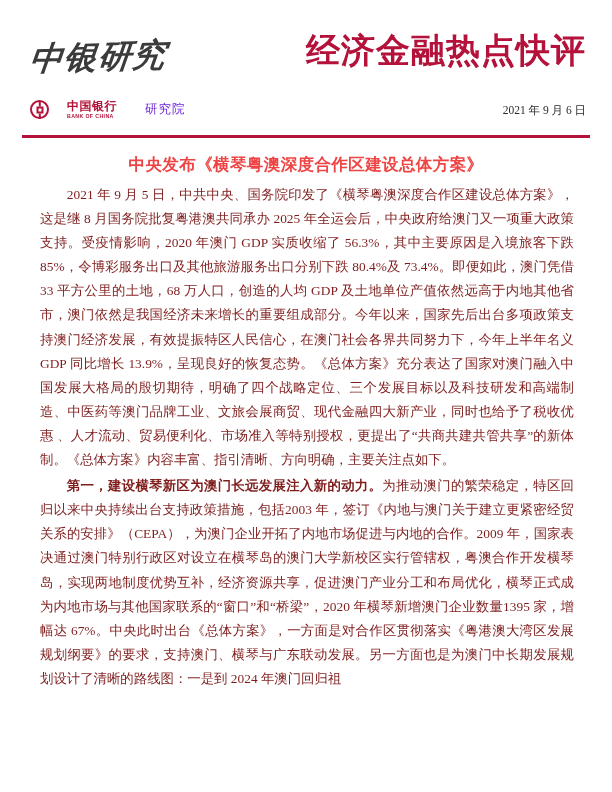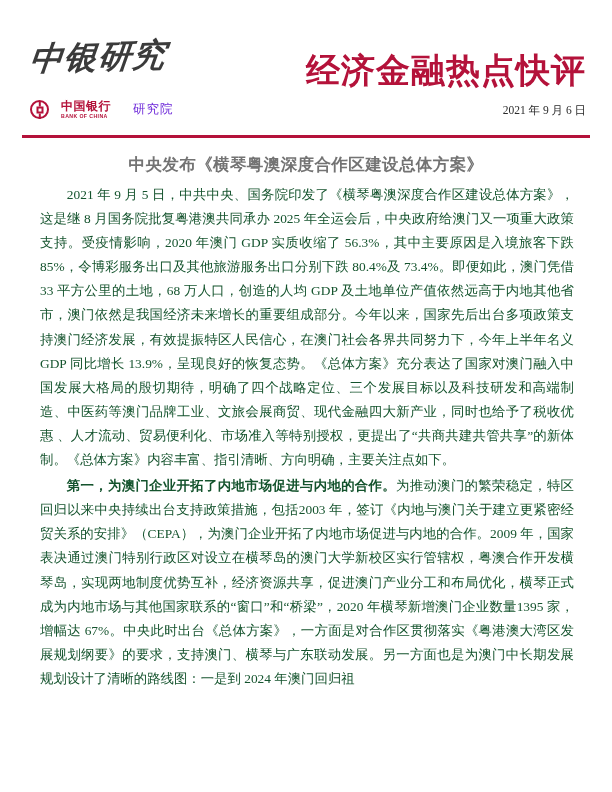--- a/index.html
+++ b/index.html
@@ -37,42 +37,42 @@
     font-weight: bold;
     font-style: italic;
     letter-spacing: 1px;
     color: #3b3b3b;
     transform: skewX(-8deg) rotate(-2deg);
     white-space: nowrap;
   }
   .masthead-title {
     position: absolute;
     right: 4px;
-    top: 48px;
+    top: 28px;
     font-size: 34px;
     font-weight: bold;
     letter-spacing: 1px;
     color: #b4123a;
     font-family: "Liberation Sans", "DejaVu Sans", sans-serif;
     white-space: nowrap;
   }
 
   
   .ident-row {
     position: relative;
     margin: 0 22px;
     height: 30px;
   }
   .boc-block {
     position: absolute;
     left: 8px;
     top: 0px;
     display: flex;
     align-items: center;
-    gap: 12px;
+    gap: 18px;
   }
   .boc-emblem {
     width: 19px;
     height: 19px;
     border-radius: 50%;
     border: 2.4px solid #b4123a;
     position: relative;
     box-sizing: border-box;
     flex: 0 0 auto;
   }
@@ -140,35 +140,35 @@
     margin: 5px 22px 0 22px;
     height: 3px;
     background: #b4123a;
   }
 
   
   .doc-title {
     text-align: center;
     font-size: 16.5px;
     font-weight: bold;
-    color: #737373;
+    color: #ef4444;
     margin: 16px 0 7px 0;
     letter-spacing: 0.4px;
   }
   .content {
     margin: 0 38px 0 40px;
   }
   .para {
     font-size: 13.4px;
     line-height: 24.1px;
     text-align: justify;
     text-justify: inter-ideograph;
     text-indent: 2em;
     margin: 0 0 2px 0;
-    color: #14532d;
+    color: #7f1d1d;
   }
   .para .lead {
     font-weight: bold;
   }
 </style>
 </head>
 <body>
 
 <div class="page">
 
@@ -193,17 +193,17 @@
 
   <div class="rule"></div>
 
   <div class="doc-title">中央发布《横琴粤澳深度合作区建设总体方案》</div>
 
   <div class="content">
     <p class="para">
       <span>2021 年 9 月 5 日，中共中央、国务院印发了《横琴粤澳深度合作区建设总体方案》，这是继 8 月国务院批复粤港澳共同承办 2025 年全运会后，中央政府给澳门又一项重大政策支持。受疫情影响，2020 年澳门 GDP 实质收缩了 56.3%，其中主要原因是入境旅客下跌 85%，令博彩服务出口及其他旅游服务出口分别下跌 80.4%及 73.4%。即便如此，澳门凭借 33 平方公里的土地，68 万人口，创造的人均 GDP 及土地单位产值依然远高于内地其他省市，澳门依然是我国经济未来增长的重要组成部分。今年以来，国家先后出台多项政策支持澳门经济发展，有效提振特区人民信心，在澳门社会各界共同努力下，今年上半年名义 GDP 同比增长 13.9%，呈现良好的恢复态势。《总体方案》充分表达了国家对澳门融入中国发展大格局的殷切期待，明确了四个战略定位、三个发展目标以及科技研发和高端制造、中医药等澳门品牌工业、文旅会展商贸、现代金融四大新产业，同时也给予了税收优惠 、人才流动、贸易便利化、市场准入等特别授权，更提出了“共商共建共管共享”的新体制。《总体方案》内容丰富、指引清晰、方向明确，主要关注点如下。</span>
     </p>
     <p class="para">
-      <span class="lead">第一，为澳门企业开拓了内地市场促进与内地的合作。</span><span>为推动澳门的繁荣稳定，特区回归以来中央持续出台支持政策措施，包括2003 年，签订《内地与澳门关于建立更紧密经贸关系的安排》（CEPA），为澳门企业开拓了内地市场促进与内地的合作。2009 年，国家表决通过澳门特别行政区对设立在横琴岛的澳门大学新校区实行管辖权，粤澳合作开发横琴岛，实现两地制度优势互补，经济资源共享，促进澳门产业分工和布局优化，横琴正式成为内地市场与其他国家联系的“窗口”和“桥梁”，2020 年横琴新增澳门企业数量1395 家，增幅达 67%。中央此时出台《总体方案》，一方面是对合作区贯彻落实《粤港澳大湾区发展规划纲要》的要求，支持澳门、横琴与广东联动发展。另一方面也是为澳门中长期发展规划设计了清晰的路线图：一是到 2024 年澳门回归祖</span>
+      <span class="lead">第一，建设横琴新区为澳门长远发展注入新的动力。</span><span>为推动澳门的繁荣稳定，特区回归以来中央持续出台支持政策措施，包括2003 年，签订《内地与澳门关于建立更紧密经贸关系的安排》（CEPA），为澳门企业开拓了内地市场促进与内地的合作。2009 年，国家表决通过澳门特别行政区对设立在横琴岛的澳门大学新校区实行管辖权，粤澳合作开发横琴岛，实现两地制度优势互补，经济资源共享，促进澳门产业分工和布局优化，横琴正式成为内地市场与其他国家联系的“窗口”和“桥梁”，2020 年横琴新增澳门企业数量1395 家，增幅达 67%。中央此时出台《总体方案》，一方面是对合作区贯彻落实《粤港澳大湾区发展规划纲要》的要求，支持澳门、横琴与广东联动发展。另一方面也是为澳门中长期发展规划设计了清晰的路线图：一是到 2024 年澳门回归祖</span>
     </p>
   </div>
 
 </div>
 
 </body></html>

